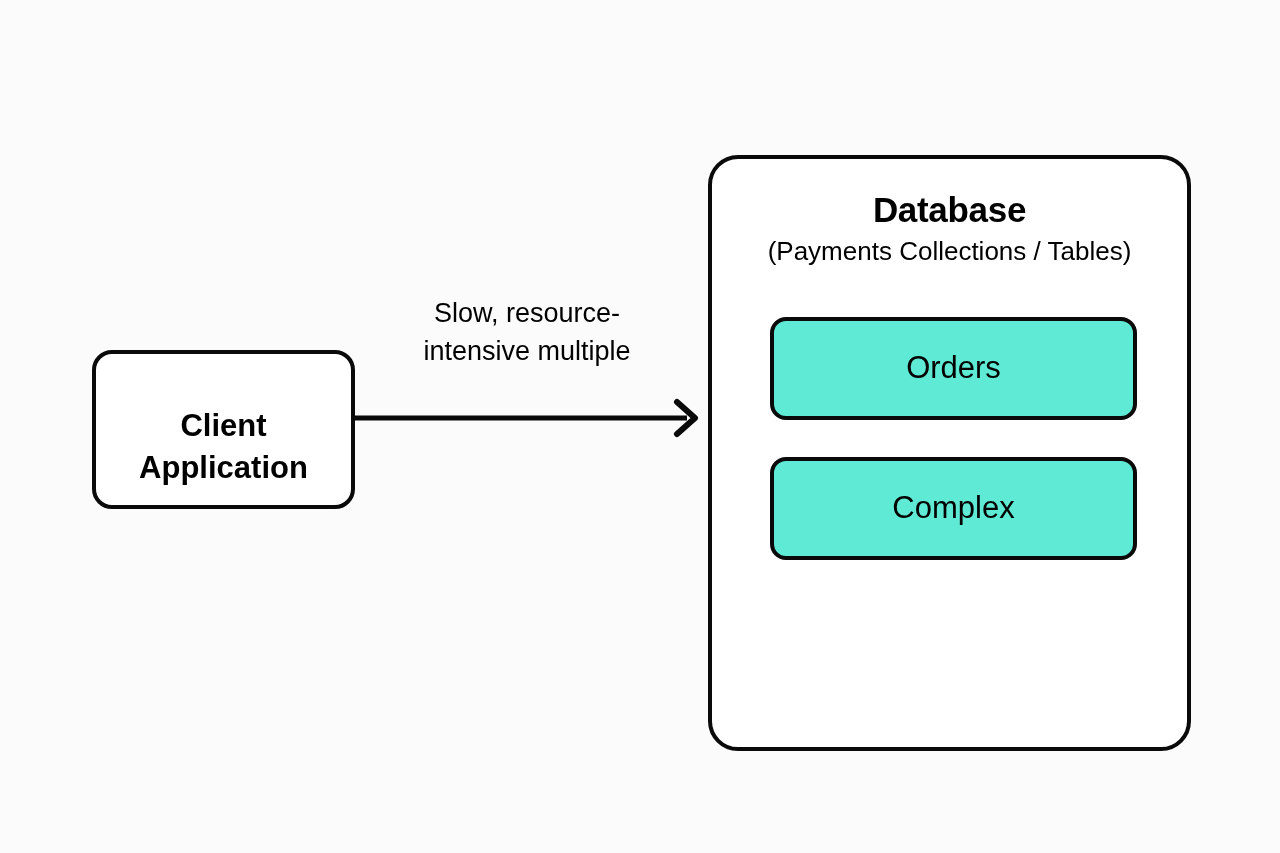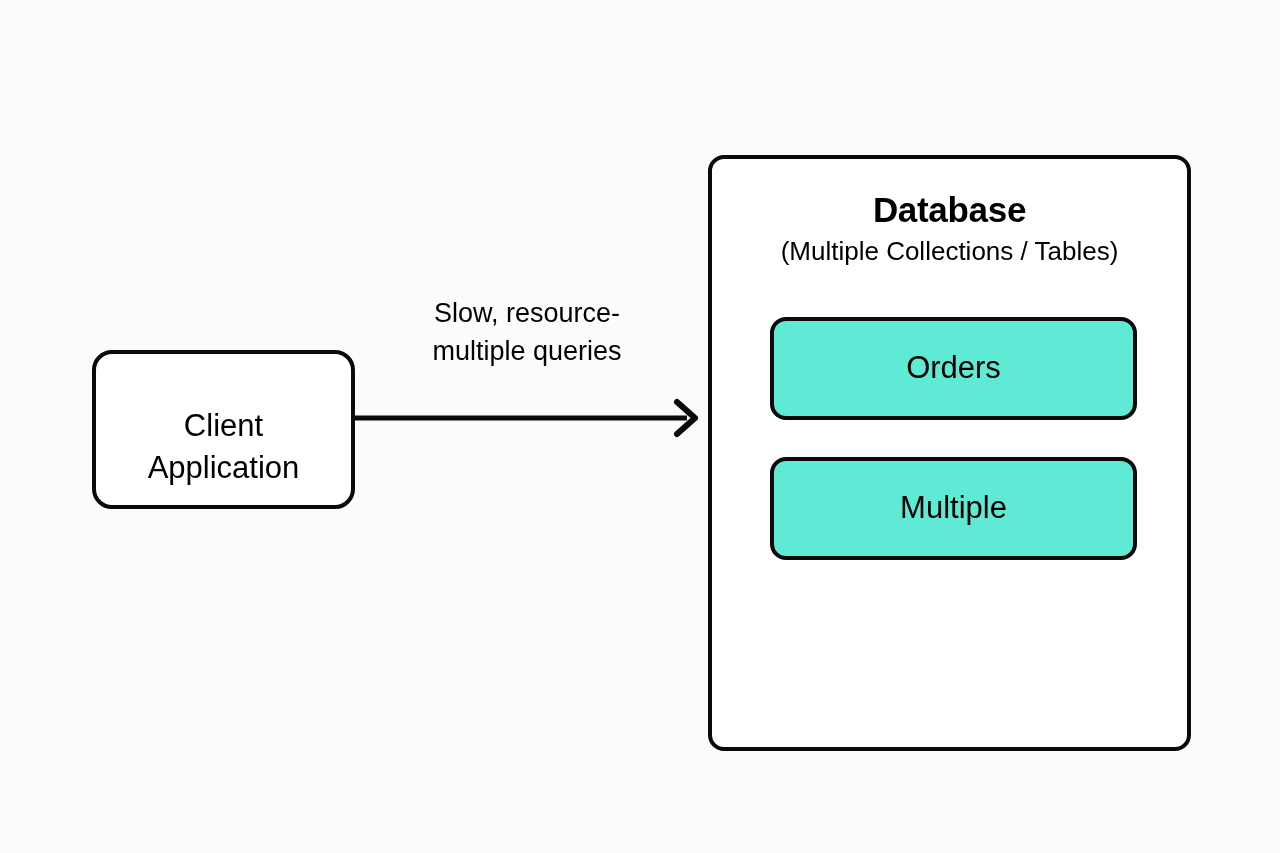--- a/index.html
+++ b/index.html
@@ -51,21 +51,21 @@
   #client-node {
     left: 92px;
     top: 350px;
     width: 263px;
     height: 159px;
     border-radius: 20px;
   }
   #client-node .node-label {
     font-size: 31px;
     line-height: 1.35;
-    font-weight: normal;
+    font-weight: bold;
     margin-top: 35px;
   }
 
   
   #arrow {
     position: absolute;
     left: 353px;
     top: 396px;
     width: 348px;
     height: 44px;
@@ -90,21 +90,21 @@
     top: 462px;
     width: 320px;
   }
 
   
   #database-node {
     left: 708px;
     top: 155px;
     width: 483px;
     height: 596px;
-    border-radius: 16px;
+    border-radius: 30px;
     justify-content: flex-start;
   }
   #database-title {
     margin-top: 31px;
     font-size: 35px;
     font-weight: bold;
     line-height: 1.15;
     letter-spacing: -0.3px;
   }
   #database-subtitle {
@@ -151,36 +151,36 @@
     <div class="node-label" style="white-space: pre-line;">Client
 Application</div>
   </div>
 
   <svg id="arrow" viewBox="0 0 348 44">
     <line x1="0" y1="22" x2="334" y2="22" stroke="#0a0a0a" stroke-width="5"></line>
     <polyline points="324,6 342,22 324,38" fill="none" stroke="#0a0a0a" stroke-width="6" stroke-linecap="round" stroke-linejoin="round"></polyline>
   </svg>
 
   <div class="edge-label" id="edge-label-top">Slow, resource-
-multiple queries</div>
+intensive multiple</div>
 
 
   <div class="node" id="database-node">
 
     <div id="database-title">Database</div>
 
-    <div id="database-subtitle">(Multiple Collections / Tables)</div>
+    <div id="database-subtitle">(Payments Collections / Tables)</div>
 
     <div class="collection-list">
 
       <div class="collection">
         <span class="collection-label">Orders</span>
       </div>
 
 
       <div class="collection">
-        <span class="collection-label">Multiple</span>
+        <span class="collection-label">Complex</span>
       </div>
 
     </div>
   </div>
 
 </div>
 
 </body></html>

